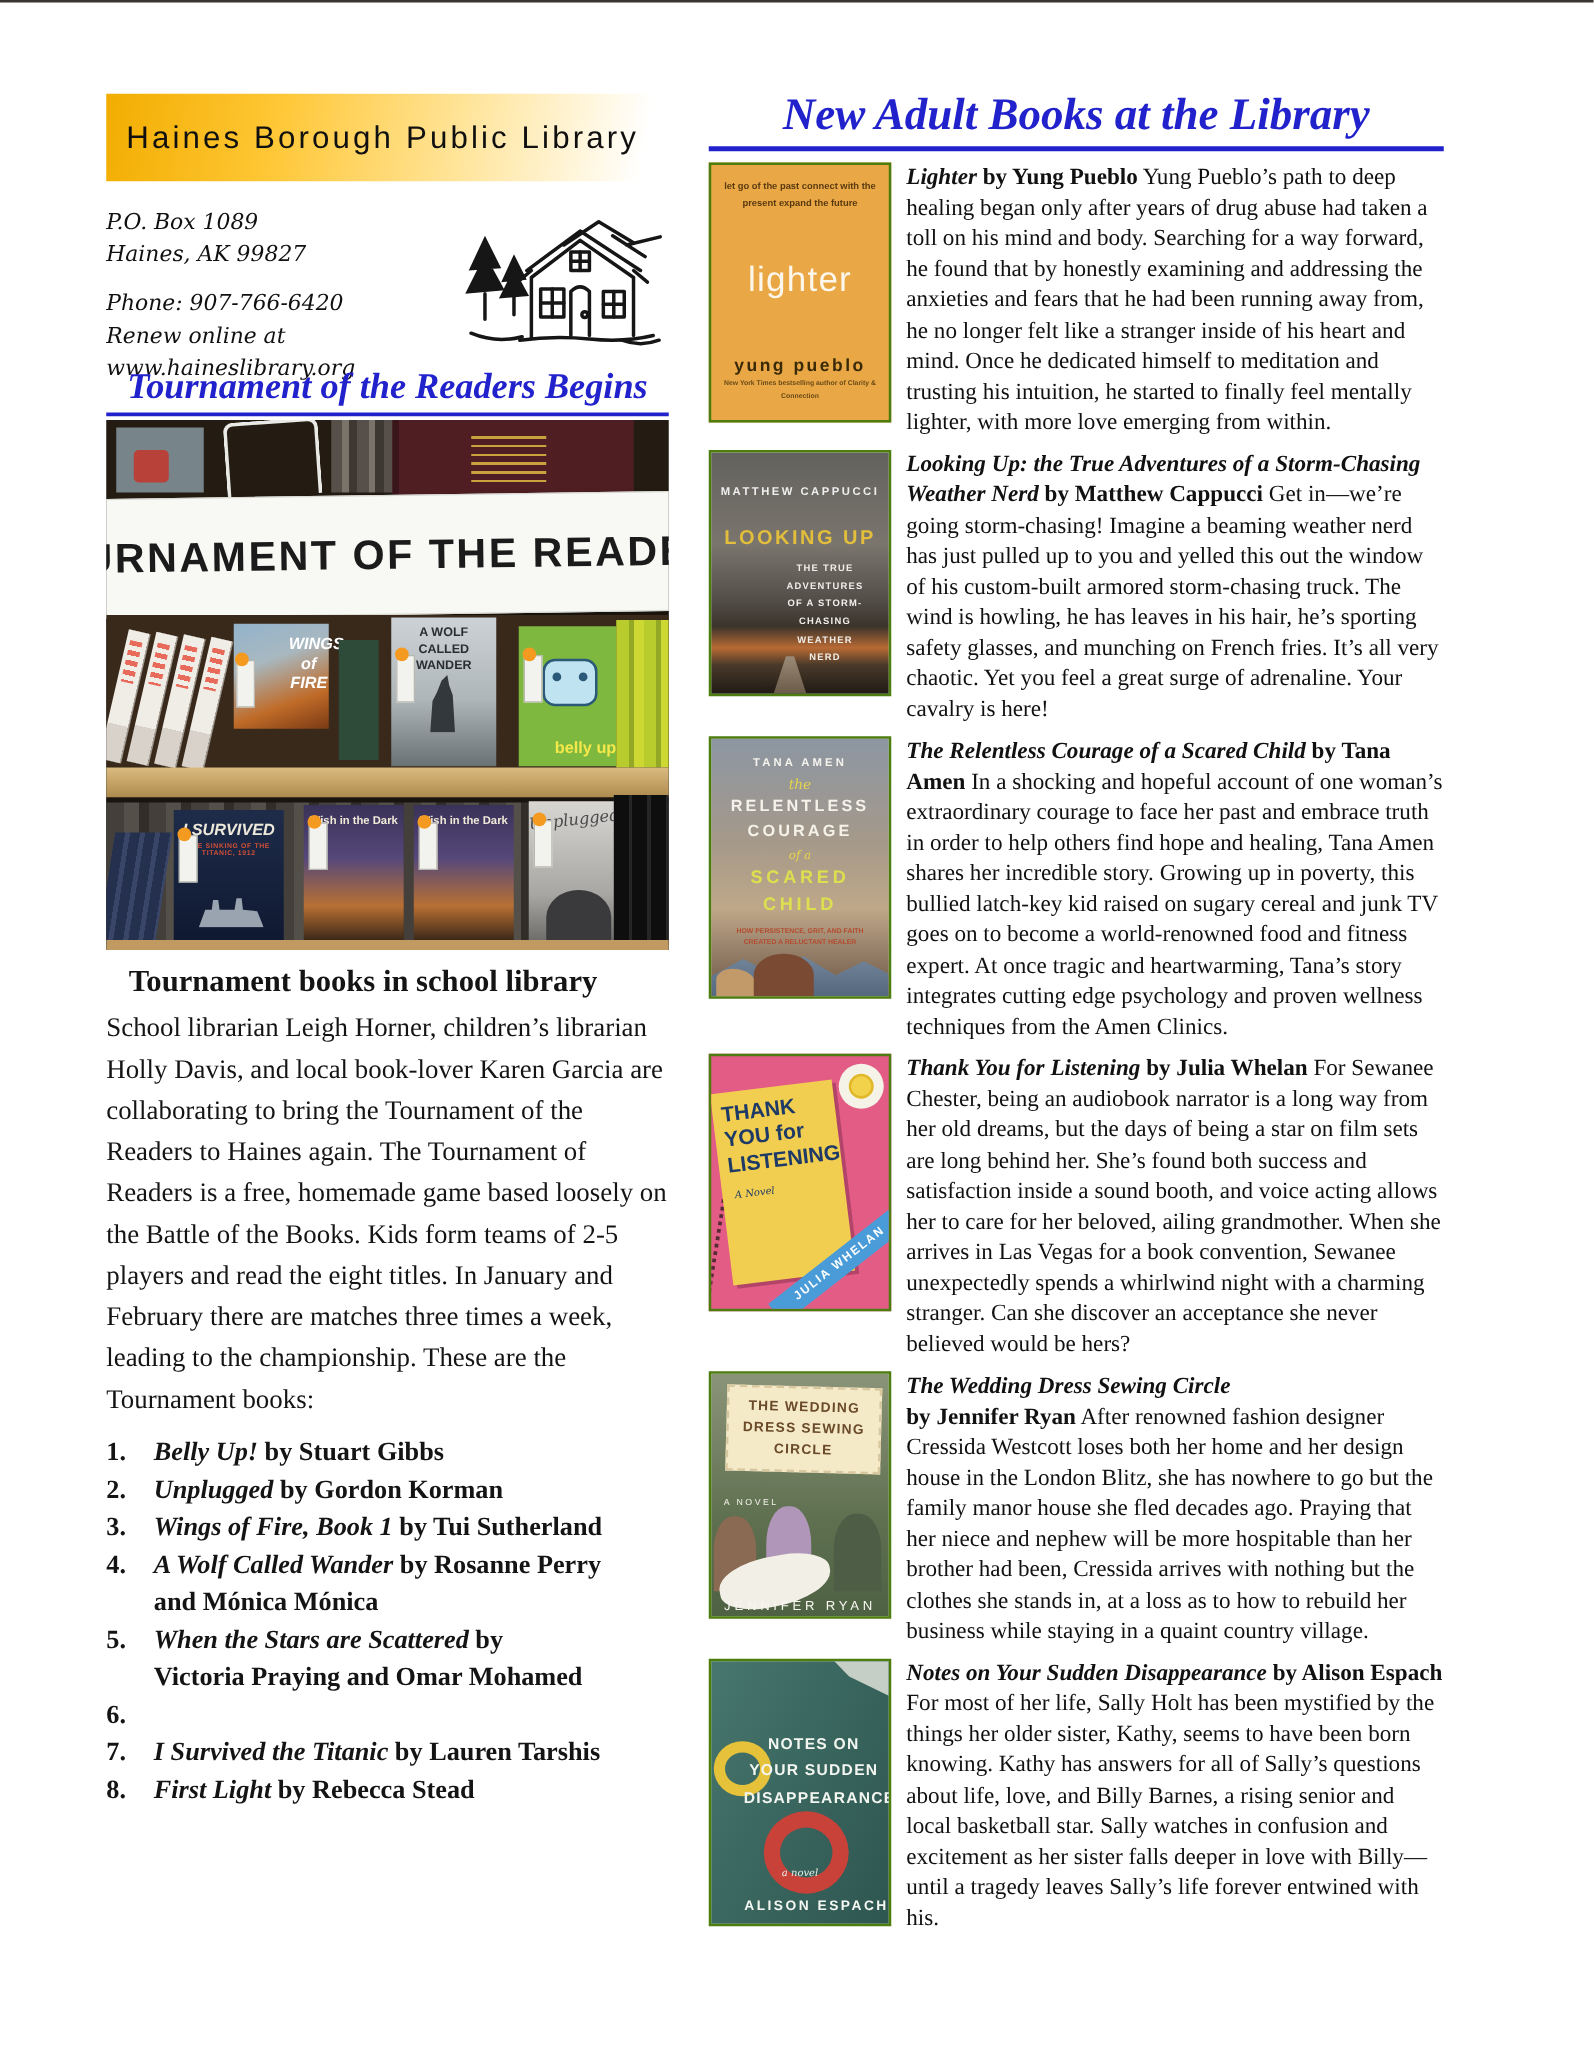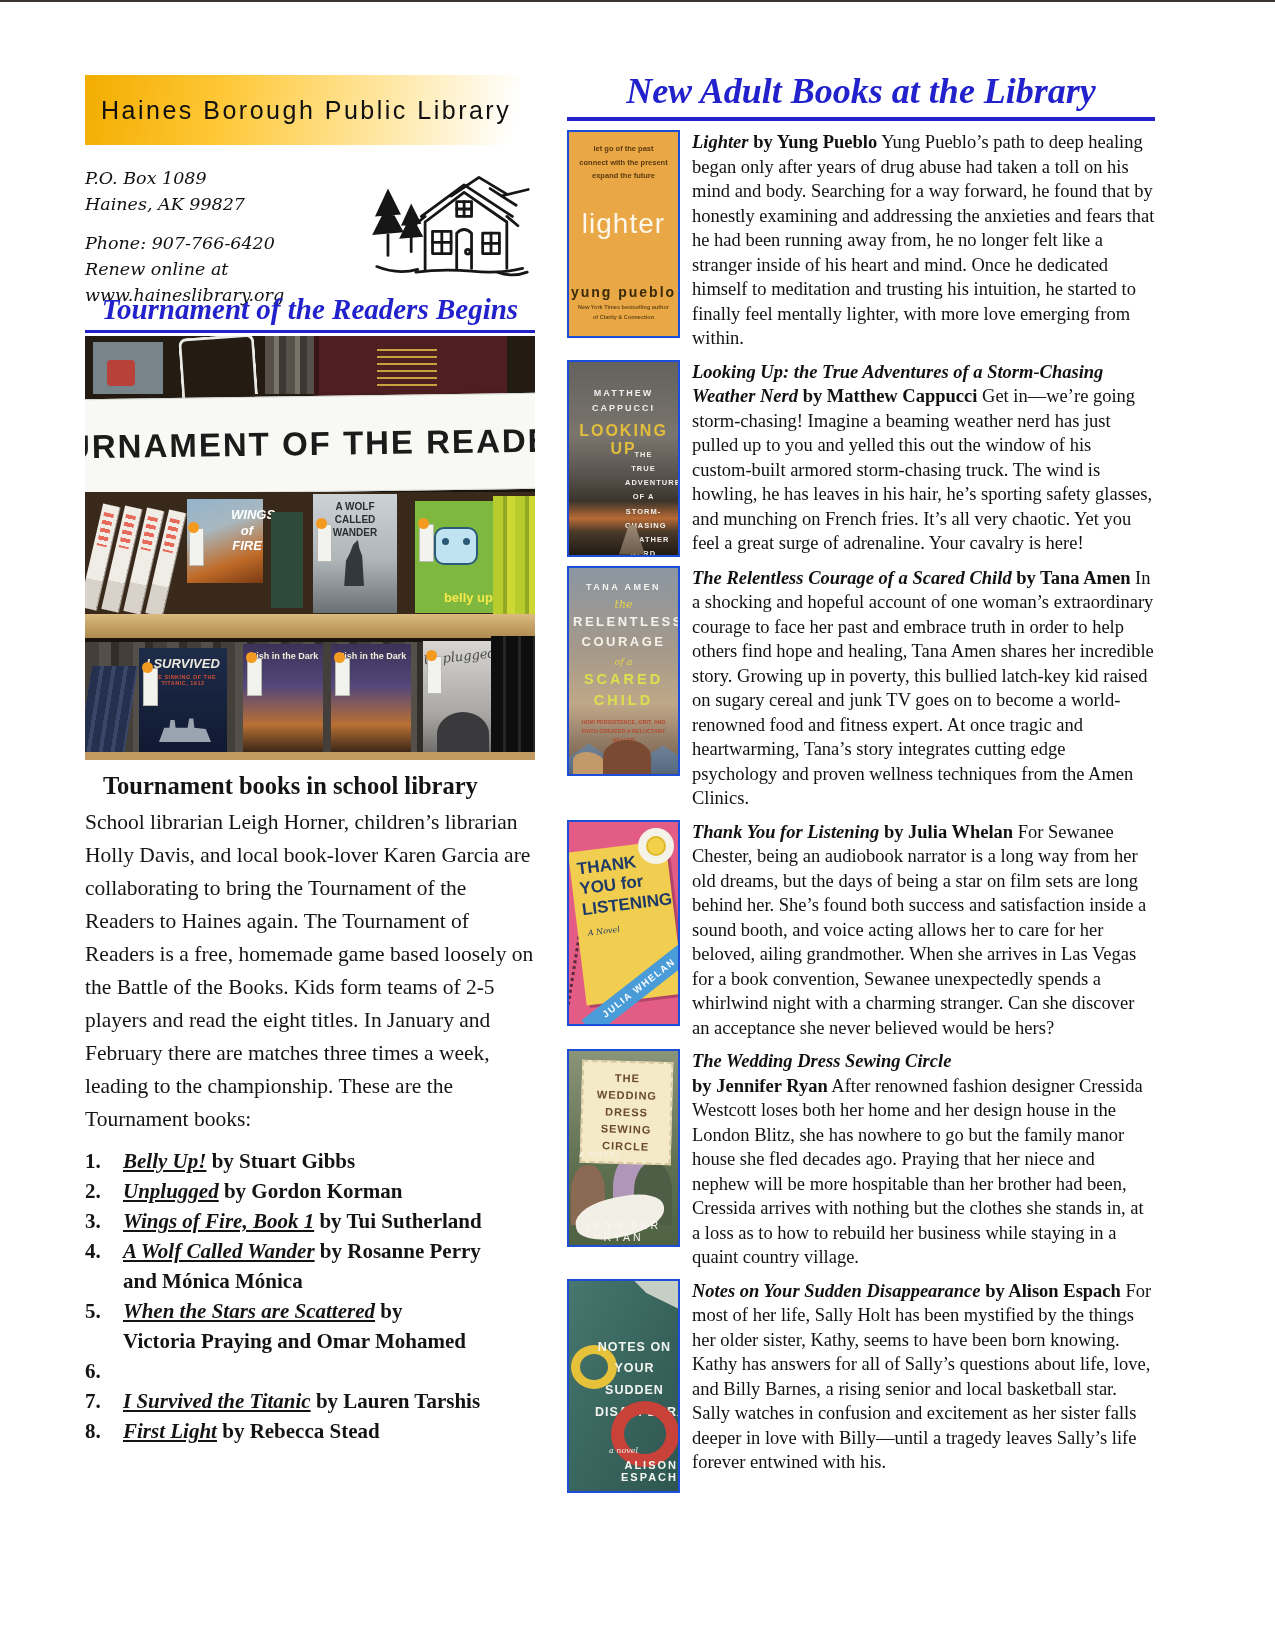--- a/index.html
+++ b/index.html
@@ -87,31 +87,31 @@
   .bc{position:absolute;width:13px;height:36px;background:#f2f2ee;border:1px solid #b8b8b0;}
   .bc::before{content:"";position:absolute;left:-2px;top:-7px;width:11px;height:11px;background:#f59a20;border-radius:50%;}
   .bc1{left:104px;top:192px;} .bc2{left:232px;top:188px;} .bc3{left:334px;top:188px;}
   .bc4{left:58px;top:332px;} .bc5{left:162px;top:322px;} .bc6{left:250px;top:322px;} .bc7{left:342px;top:320px;}
 
   .subhead{margin-top:12px;padding-left:18px;font-size:24.5px;font-weight:bold;}
   .intro{margin-top:6px;font-size:21.5px;line-height:33px;}
   .blist{margin-top:10px;}
   .bli{display:flex;font-size:21px;line-height:30px;font-weight:bold;}
   .bli .num{width:38px;flex:none;}
-  .ti{font-style:italic;text-decoration:underline;}
+  .ti{font-style:italic;}
 
   
   .right-col{position:absolute;left:567px;top:70px;width:588px;}
   .sec-head-right{text-align:center;font-size:36px;font-weight:bold;font-style:italic;color:#2222cc;
     padding-bottom:5px;border-bottom:4px solid #2222cc;}
   .entry{display:flex;margin-top:9px;margin-bottom:4px;}
   .etext{flex:1;font-size:18.5px;line-height:24.5px;color:#111;}
   .bt{font-weight:bold;font-style:italic;}
   .ba{font-weight:bold;}
-  .cover{width:113px;flex:none;margin-right:12px;border:2px solid #1d4ed8;box-sizing:border-box;position:relative;overflow:hidden;}
+  .cover{width:146px;flex:none;margin-right:12px;border:2px solid #4d7c0f;box-sizing:border-box;position:relative;overflow:hidden;}
   .c1{height:208px;background:#e9a845;}
   .c1 .top{position:absolute;top:10px;left:10px;right:10px;font:bold 7.5px/1.8 "Liberation Sans",sans-serif;color:#5a3a10;text-align:center;}
   .c1 .title{position:absolute;top:76px;width:100%;text-align:center;font:28px "Liberation Sans",sans-serif;color:#fdf6ea;letter-spacing:1px;}
   .c1 .auth{position:absolute;bottom:36px;width:100%;text-align:center;font:bold 14px "Liberation Sans",sans-serif;color:#3a2a08;letter-spacing:2px;}
   .c1 .tag{position:absolute;bottom:14px;left:8px;right:8px;text-align:center;font:bold 5.5px/1.7 "Liberation Sans",sans-serif;color:#6a4a18;}
 
   .c2{height:197px;background:linear-gradient(#63625e 0%,#7a756d 38%,#55504a 60%,#3a342c 72%,#b86a34 81%,#4a3a2a 88%,#201a14 100%);}
   .c2 .auth{position:absolute;top:24px;width:100%;text-align:center;font:bold 9px/1.7 "Liberation Sans",sans-serif;color:#eeeeee;letter-spacing:2px;}
   .c2 .title{position:absolute;top:60px;width:100%;text-align:center;font:bold 16px "Liberation Sans",sans-serif;color:#e2be3c;letter-spacing:2px;}
   .c2 .sub{position:absolute;top:86px;left:16px;right:16px;text-align:center;font:bold 7.5px/1.9 "Liberation Sans",sans-serif;color:#f0eee8;letter-spacing:1px;margin-left:40px;}

